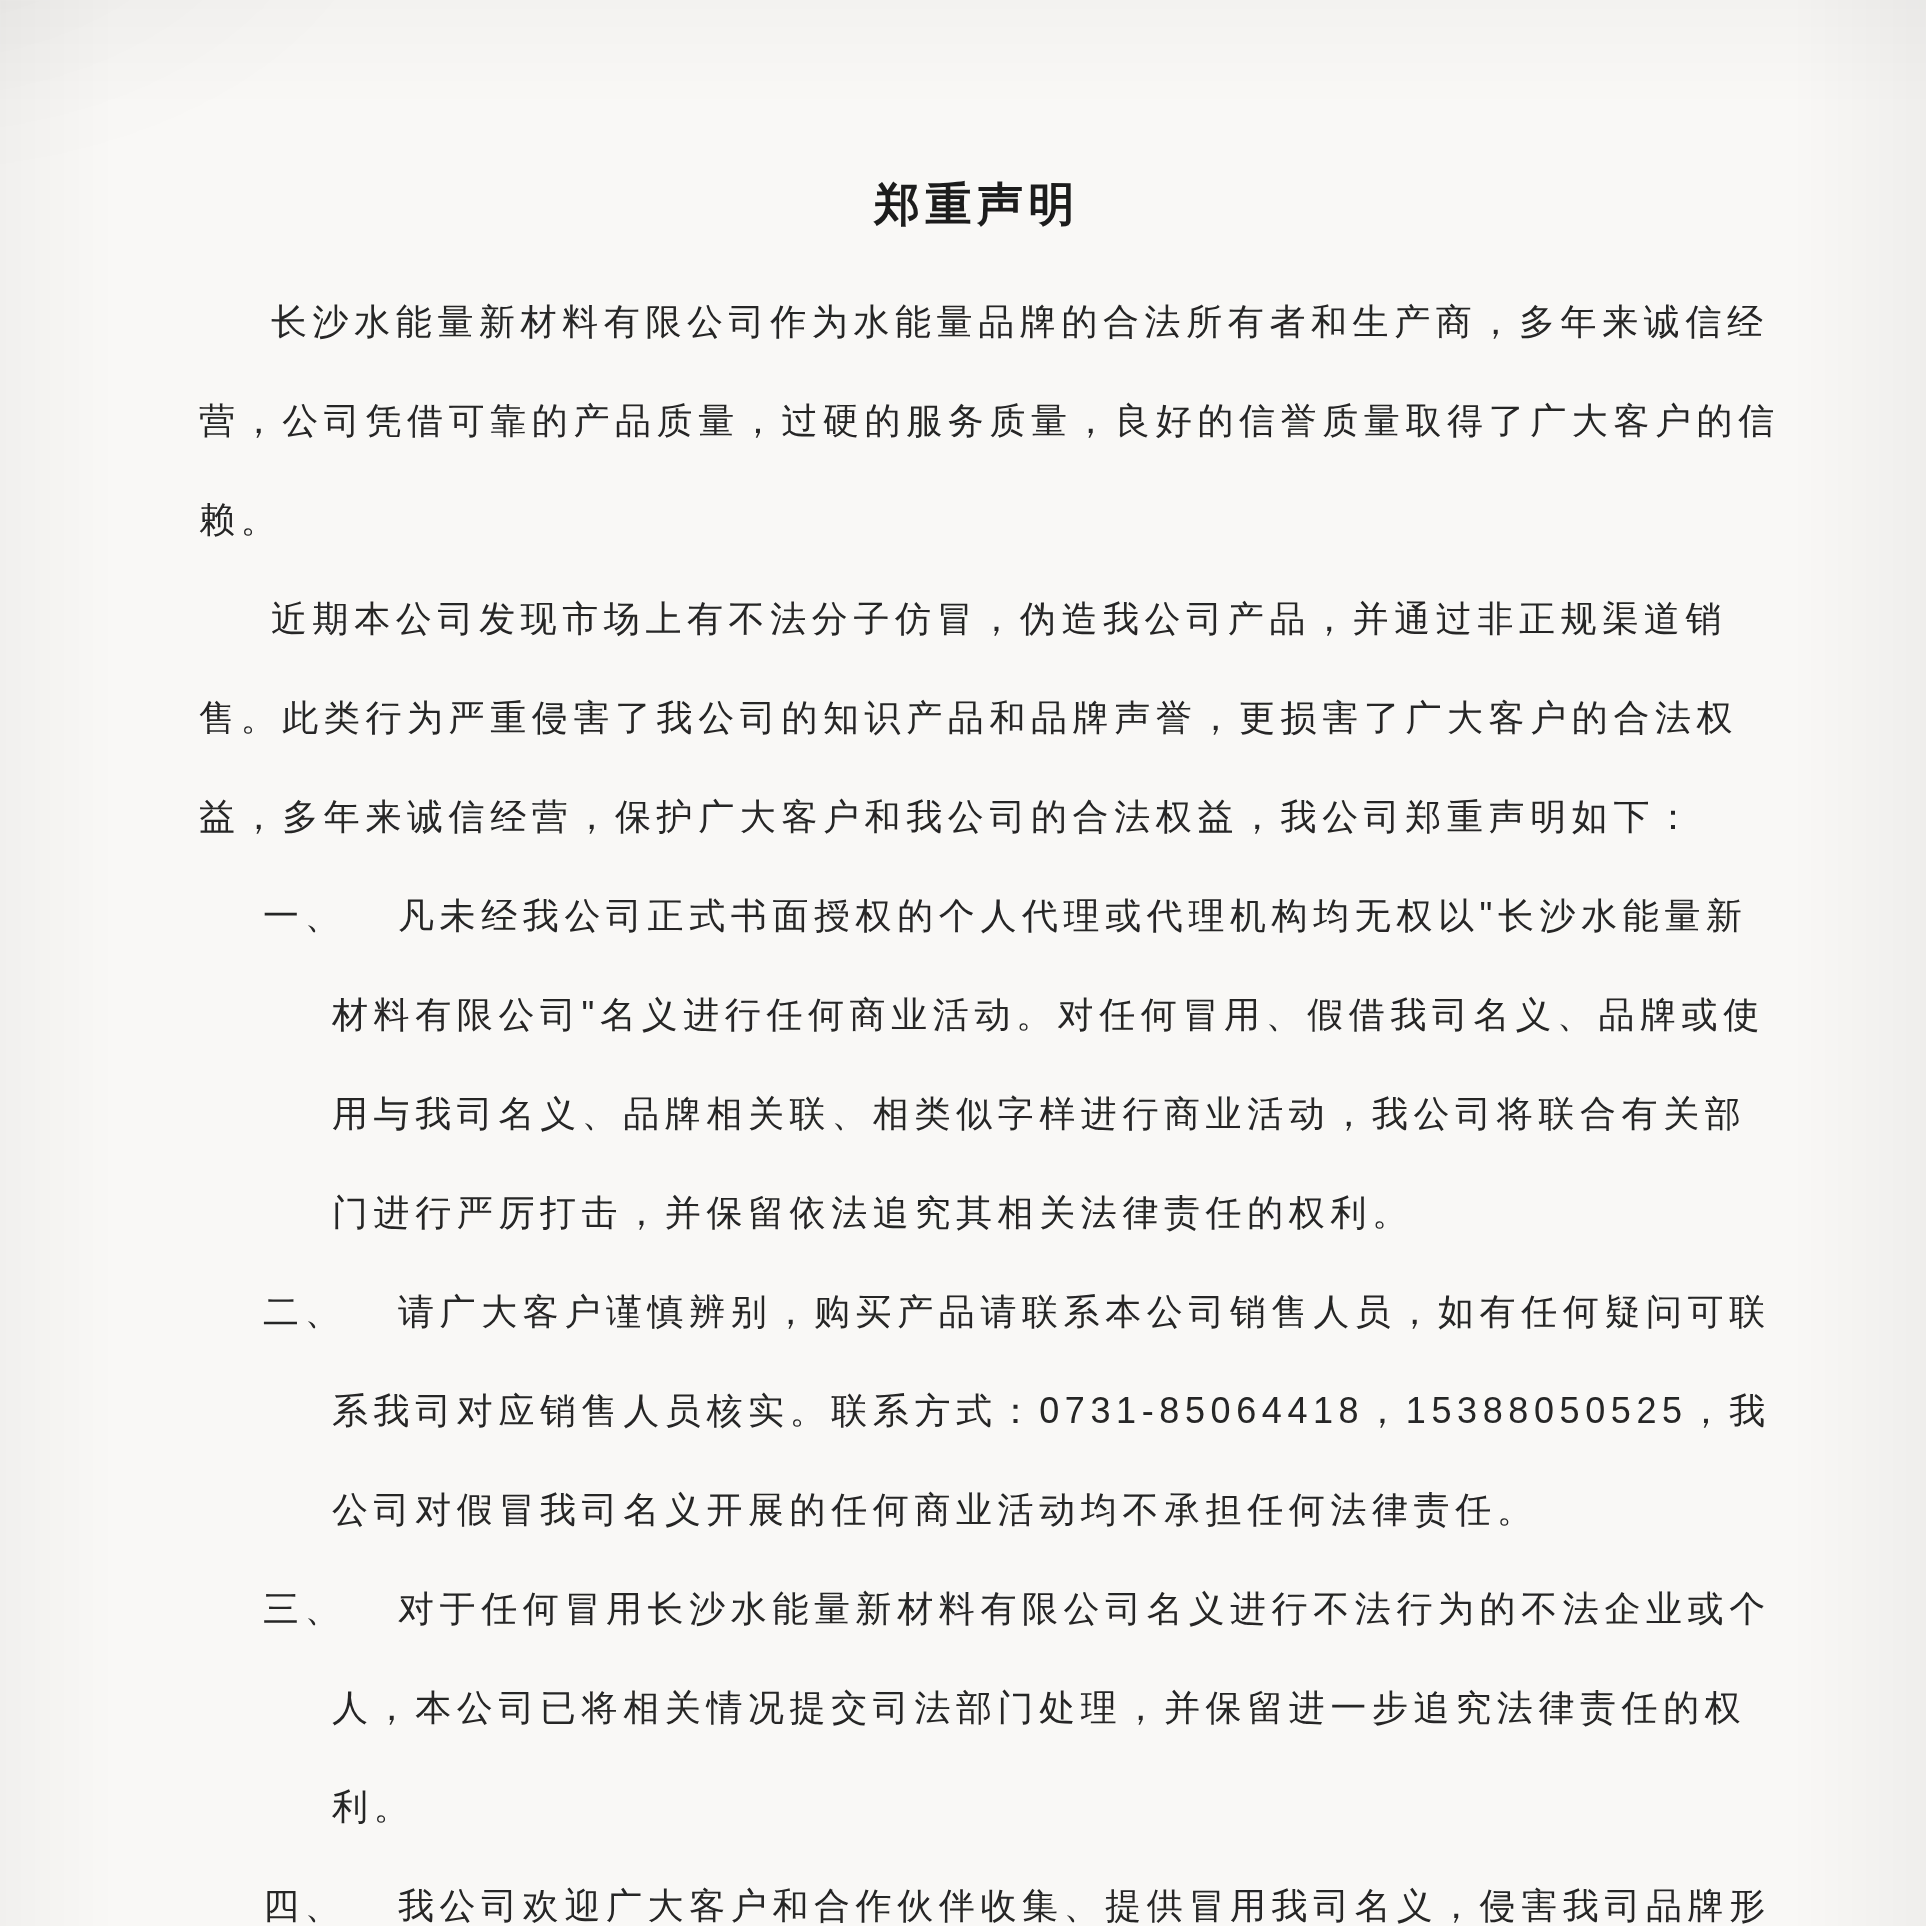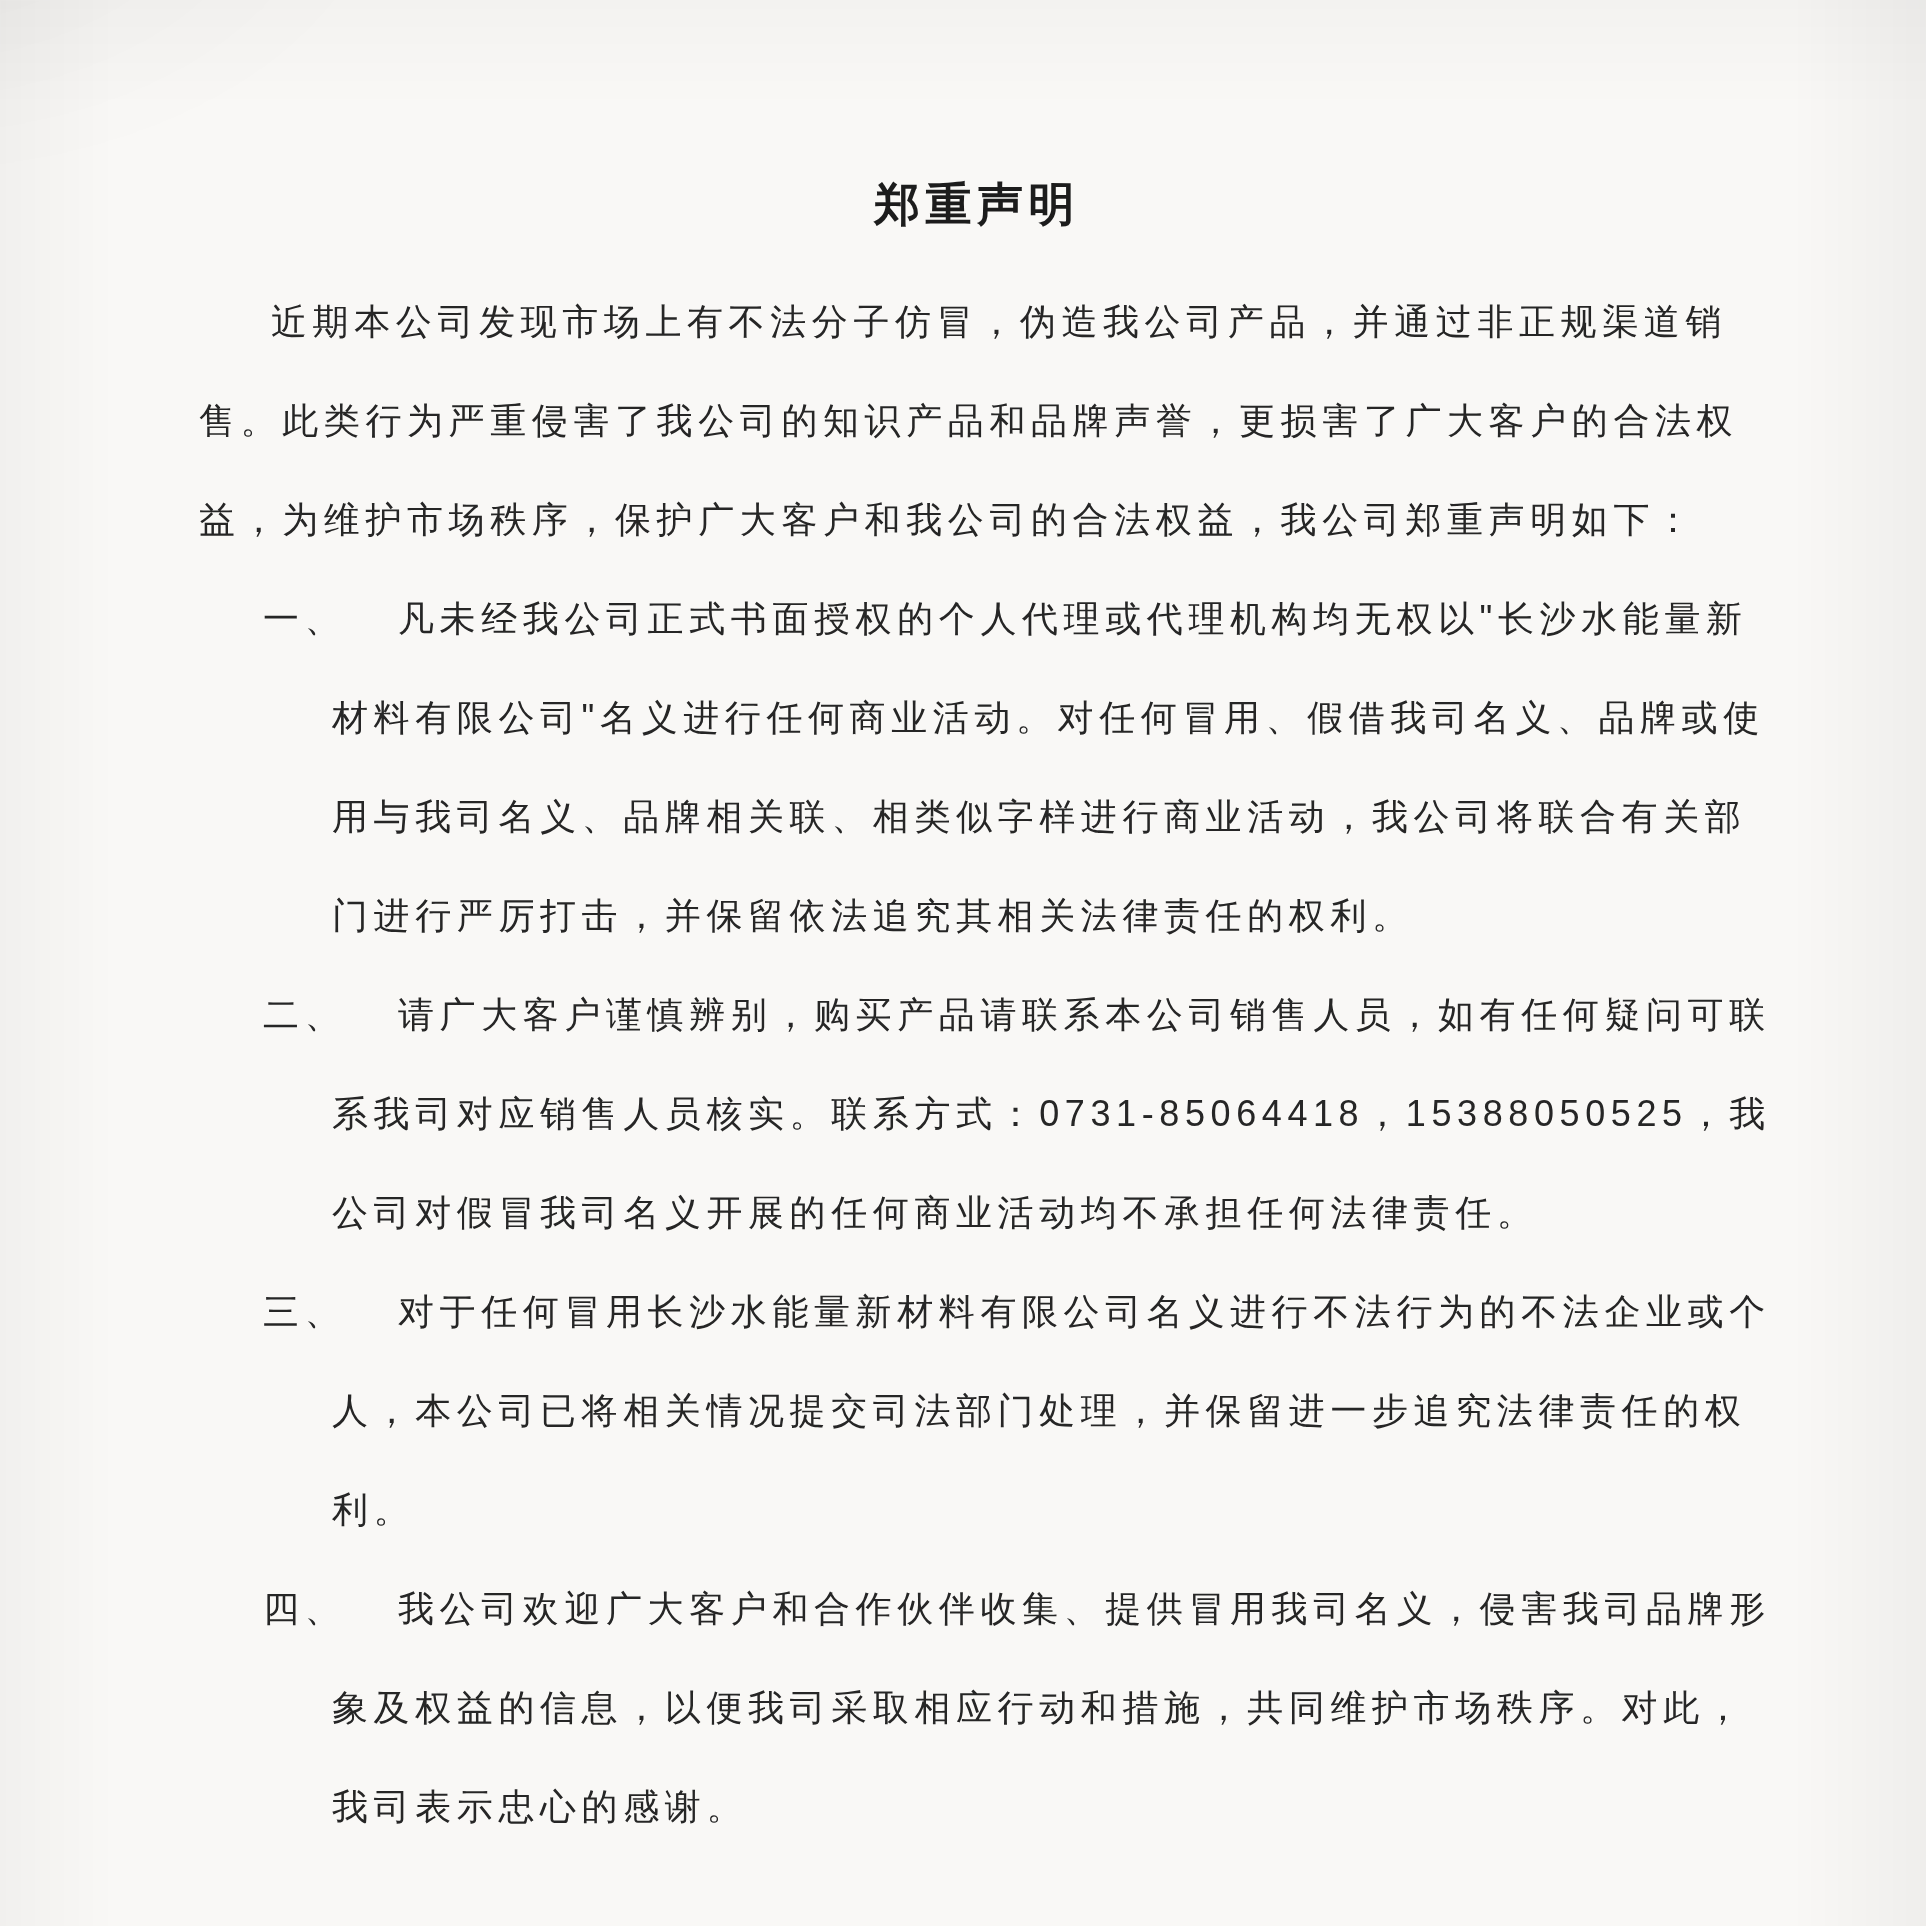--- a/index.html
+++ b/index.html
@@ -30,21 +30,22 @@
   .item .num{display:inline-block;width:135px;margin-left:-69px;}
 </style>
 </head>
 <body>
 
 <div class="sheet">
 
   <div class="doc-title">郑重声明</div>
 
   <div class="content">
-    <p class="para">近期本公司发现市场上有不法分子仿冒，伪造我公司产品，并通过非正规渠道销售。此类行为严重侵害了我公司的知识产品和品牌声誉，更损害了广大客户的合法权益，为维护市场秩序，保护广大客户和我公司的合法权益，我公司郑重声明如下：</p>
+    <p class="para">长沙水能量新材料有限公司作为水能量品牌的合法所有者和生产商，多年来诚信经营，公司凭借可靠的产品质量，过硬的服务质量，良好的信誉质量取得了广大客户的信赖。</p>
+    <p class="para">近期本公司发现市场上有不法分子仿冒，伪造我公司产品，并通过非正规渠道销售。此类行为严重侵害了我公司的知识产品和品牌声誉，更损害了广大客户的合法权益，多年来诚信经营，保护广大客户和我公司的合法权益，我公司郑重声明如下：</p>
 
     <div class="item"><span class="num">一、</span><span>凡未经我公司正式书面授权的个人代理或代理机构均无权以"长沙水能量新材料有限公司"名义进行任何商业活动。对任何冒用、假借我司名义、品牌或使用与我司名义、品牌相关联、相类似字样进行商业活动，我公司将联合有关部门进行严厉打击，并保留依法追究其相关法律责任的权利。</span></div>
     <div class="item"><span class="num">二、</span><span>请广大客户谨慎辨别，购买产品请联系本公司销售人员，如有任何疑问可联系我司对应销售人员核实。联系方式：0731-85064418，15388050525，我公司对假冒我司名义开展的任何商业活动均不承担任何法律责任。</span></div>
     <div class="item"><span class="num">三、</span><span>对于任何冒用长沙水能量新材料有限公司名义进行不法行为的不法企业或个人，本公司已将相关情况提交司法部门处理，并保留进一步追究法律责任的权利。</span></div>
     <div class="item"><span class="num">四、</span><span>我公司欢迎广大客户和合作伙伴收集、提供冒用我司名义，侵害我司品牌形象及权益的信息，以便我司采取相应行动和措施，共同维护市场秩序。对此，我司表示忠心的感谢。</span></div>
 
   </div>
 
 </div>
 

